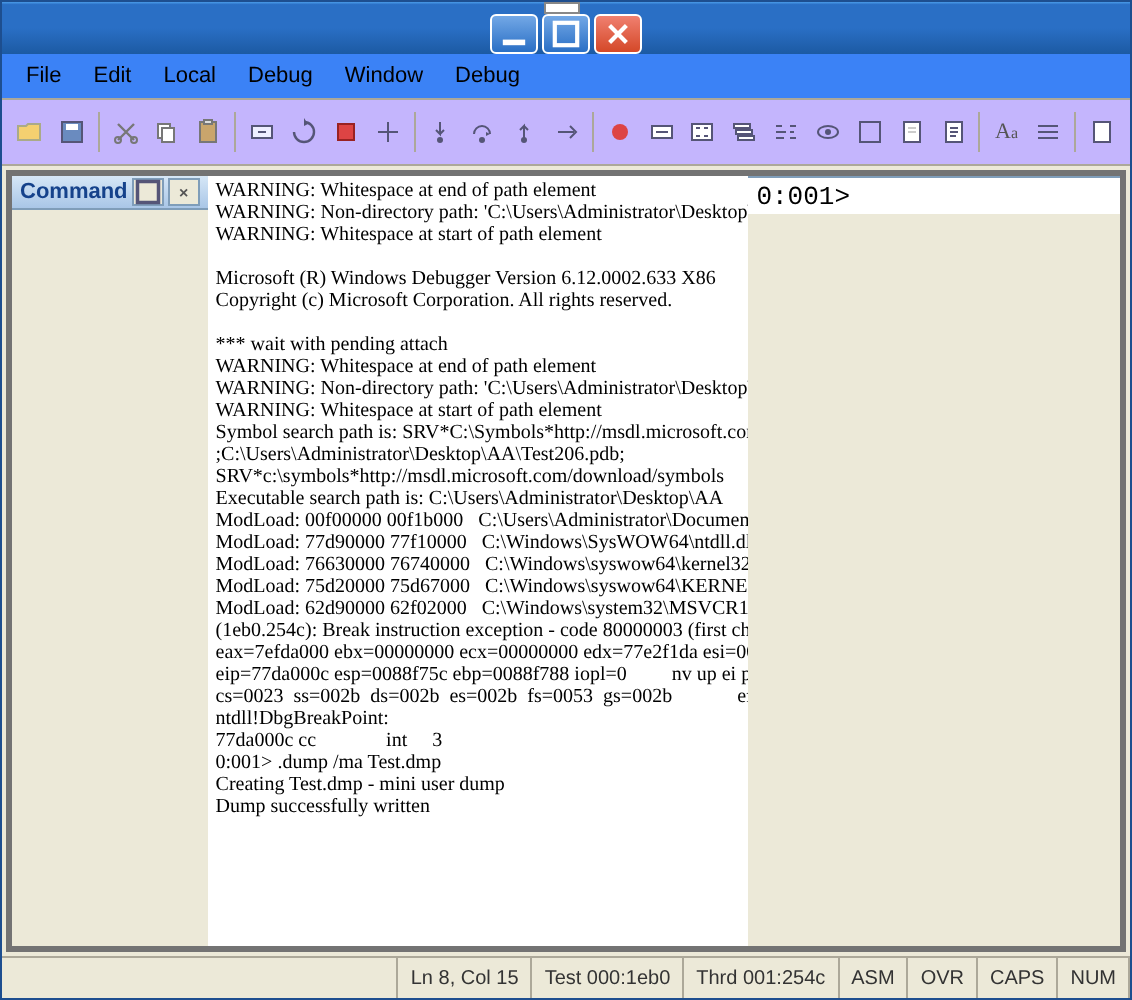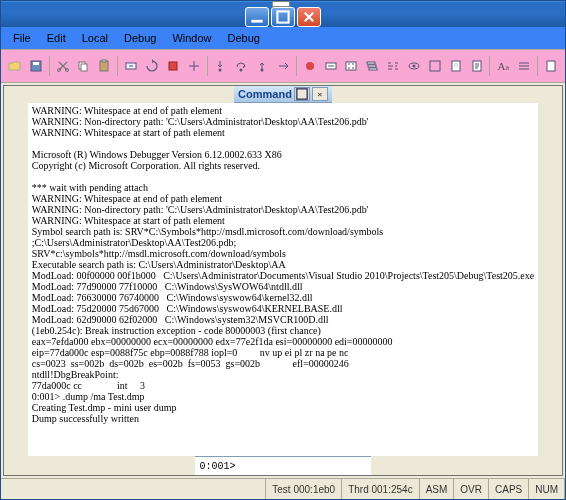--- a/index.html
+++ b/index.html
@@ -6,32 +6,32 @@
   .window{width:566px;height:500px;box-sizing:border-box;background:#ece9d8;border:1px solid #1d4e8f;display:flex;flex-direction:column;position:relative;}
   .titlebar{height:26px;background:linear-gradient(to bottom,#4a9be8 0%,#2a6fc5 5%,#2a6fc5 50%,#1c5aa3 100%);display:flex;align-items:center;padding:0 4px;color:#fff;flex-direction:column;}
   .titlebar .icon{width:16px;height:16px;margin-right:5px;background:#fff;border:1px solid #888;display:inline-block;}
   .titlebar .title{flex:1;font-weight:bold;font-size:12px;white-space:nowrap;overflow:hidden;}
   .winbtns{display:flex;gap:2px;}
   .winbtn{width:22px;height:18px;border:1px solid #fff;border-radius:3px;display:flex;align-items:center;justify-content:center;font-weight:bold;font-size:11px;color:#fff;}
   .winbtn.min,.winbtn.max{background:linear-gradient(to bottom,#73a8e6,#2a6fc5);}
   .winbtn.close{background:linear-gradient(to bottom,#f08070,#d44828);}
   .menubar{height:20px;background:#3b82f6;display:flex;align-items:center;padding:1px 4px;border-bottom:1px solid #aca899;gap:0;}
   .menuitem{padding:2px 8px;cursor:default;color:#000;}
-  .toolbar{height:28px;background:#f9a8d4;display:flex;align-items:center;padding:2px 4px;border-bottom:1px solid #aca899;gap:1px;}
+  .toolbar{height:28px;background:#c4b5fd;display:flex;align-items:center;padding:2px 4px;border-bottom:1px solid #aca899;gap:1px;}
   .tbtn{width:20px;height:20px;border:1px solid transparent;display:flex;align-items:center;justify-content:center;color:#555;}
   .tsep{width:1px;height:20px;background:#aca899;margin:0 2px;}
   svg{width:14px;height:14px;}
   .client{flex:1;display:flex;flex-direction:column;padding:2px;min-height:0;}
-  .cmdpane{flex:1;display:flex;flex-direction:column;border:1px solid #737373;min-height:0;align-items:center;}
+  .cmdpane{flex:1;display:flex;border:3px solid #737373;min-height:0;}
   .cmdtitle{height:16px;background:linear-gradient(to bottom,#d6e7f7,#a9c6e7);border-bottom:1px solid #7f9db9;display:flex;align-items:center;padding:0 4px;font-size:11px;color:#15428b;font-weight:bold;}
   .cmdtitle .spacer{flex:1;}
   .cmdtitle .pbox{width:14px;height:12px;border:1px solid #7f9db9;margin-left:2px;display:flex;align-items:center;justify-content:center;font-size:8px;color:#555;background:#ece9d8;}
   .cmdbody{flex:1;background:#fff;overflow:auto;padding:2px 4px;font-family:Liberation Serif, serif;font-size:10px;line-height:11px;color:#000;white-space:pre;min-height:0;}
   .cmdinputrow{height:18px;border-top:1px solid #7f9db9;display:flex;align-items:center;background:#fff;}
-  .prompt{font-family:"Courier New",monospace;font-size:10px;padding:0 4px;color:#000;}
+  .prompt{font-family:"Courier New",monospace;font-size:13px;padding:0 4px;color:#000;}
   .cmdinput{flex:1;border:none;outline:none;font-family:"Courier New",monospace;font-size:10px;background:transparent;}
   .statusbar{height:20px;background:#ece9d8;border-top:1px solid #aca899;display:flex;align-items:center;font-size:10px;color:#333;}
   .sbseg{padding:0 6px;border-right:1px solid #aca899;height:100%;display:flex;align-items:center;white-space:nowrap;}
   .sbright{margin-left:auto;display:flex;height:100%;}
 </style>
 </head>
 <body>
 <div class="window">
 
   <div class="titlebar">
@@ -259,20 +259,21 @@
       <div class="cmdinputrow">
         <span class="prompt">0:001&gt;</span>
         <input class="cmdinput" value="" style="">
       </div>
     </div>
   </div>
 
   <div class="statusbar">
     <div class="sbseg" style="flex:1"></div>
     <div class="sbright">
+      <div class="sbseg">Ln 8, Col 15</div>
       <div class="sbseg">Test 000:1eb0</div>
       <div class="sbseg">Thrd 001:254c</div>
       <div class="sbseg">ASM</div>
       <div class="sbseg">OVR</div>
       <div class="sbseg">CAPS</div>
       <div class="sbseg">NUM</div>
     </div>
   </div>
 
 </div>

